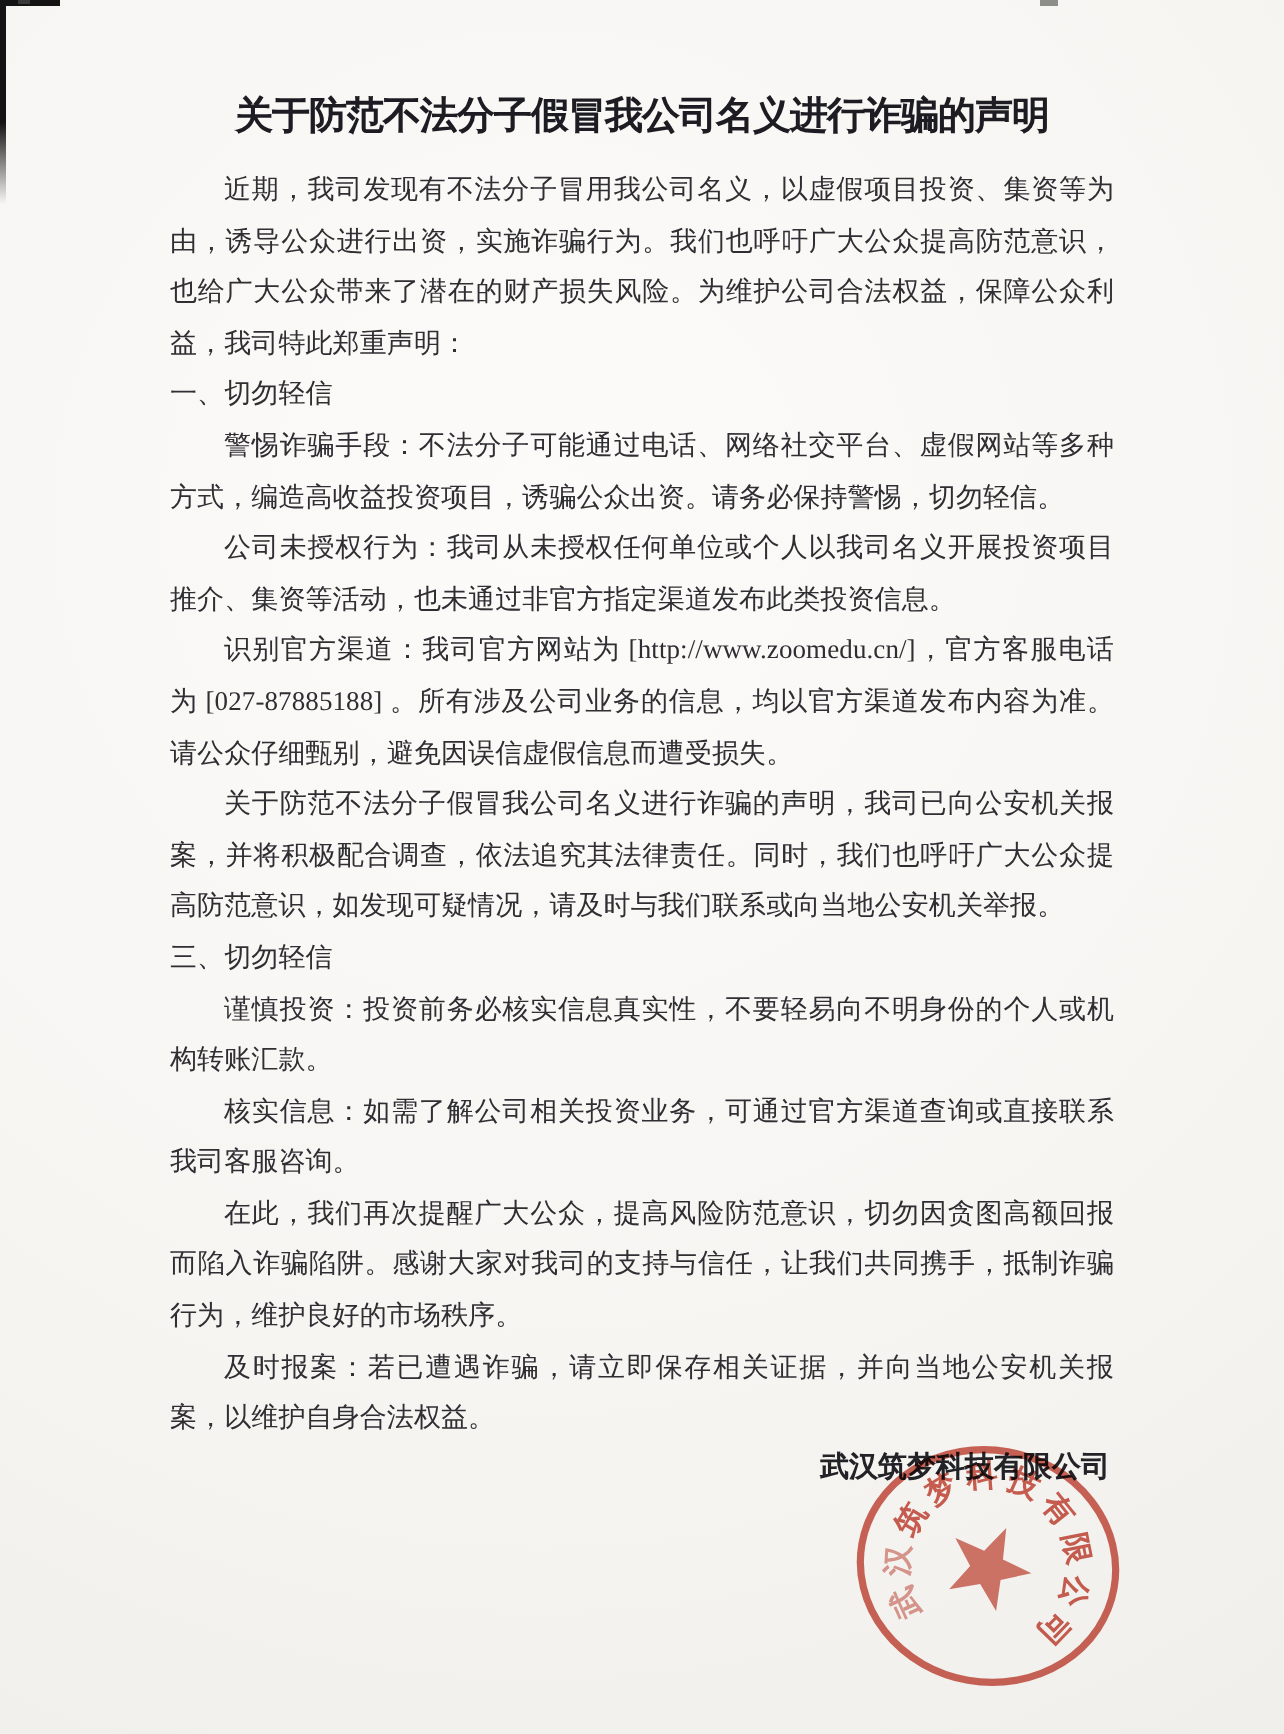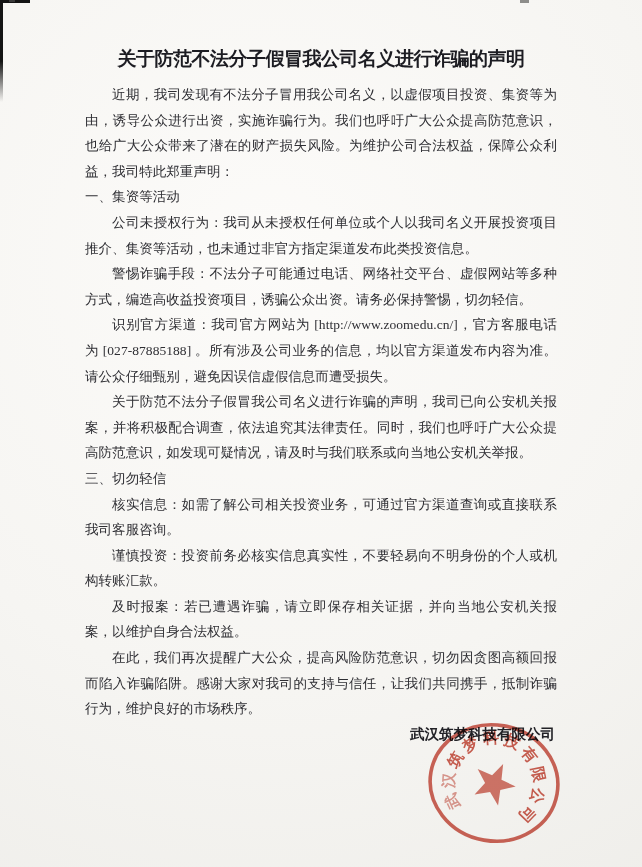--- a/index.html
+++ b/index.html
@@ -59,30 +59,30 @@
   <div class="edge-left"></div>
   <div class="edge-top"></div>
   <div class="speck-a"></div>
   <div class="speck-b"></div>
 
   <div class="content">
     <h1 class="doc-title">关于防范不法分子假冒我公司名义进行诈骗的声明</h1>
 
     <div class="doc-body" id="doc-body">
         <p class="para">近期，我司发现有不法分子冒用我公司名义，以虚假项目投资、集资等为由，诱导公众进行出资，实施诈骗行为。我们也呼吁广大公众提高防范意识，也给广大公众带来了潜在的财产损失风险。为维护公司合法权益，保障公众利益，我司特此郑重声明：</p>
-        <p class="heading">一、集资等活动</p>
+        <p class="heading">一、切勿轻信</p>
+        <p class="para">警惕诈骗手段：不法分子可能通过电话、网络社交平台、虚假网站等多种方式，编造高收益投资项目，诱骗公众出资。请务必保持警惕，切勿轻信。</p>
         <p class="para">公司未授权行为：我司从未授权任何单位或个人以我司名义开展投资项目推介、集资等活动，也未通过非官方指定渠道发布此类投资信息。</p>
-        <p class="para">警惕诈骗手段：不法分子可能通过电话、网络社交平台、虚假网站等多种方式，编造高收益投资项目，诱骗公众出资。请务必保持警惕，切勿轻信。</p>
         <p class="para">识别官方渠道：我司官方网站为 [http://www.zoomedu.cn/]，官方客服电话为 [027-87885188] 。所有涉及公司业务的信息，均以官方渠道发布内容为准。请公众仔细甄别，避免因误信虚假信息而遭受损失。</p>
         <p class="para">关于防范不法分子假冒我公司名义进行诈骗的声明，我司已向公安机关报案，并将积极配合调查，依法追究其法律责任。同时，我们也呼吁广大公众提高防范意识，如发现可疑情况，请及时与我们联系或向当地公安机关举报。</p>
         <p class="heading">三、切勿轻信</p>
+        <p class="para">谨慎投资：投资前务必核实信息真实性，不要轻易向不明身份的个人或机构转账汇款。</p>
         <p class="para">核实信息：如需了解公司相关投资业务，可通过官方渠道查询或直接联系我司客服咨询。</p>
-        <p class="para">谨慎投资：投资前务必核实信息真实性，不要轻易向不明身份的个人或机构转账汇款。</p>
+        <p class="para">在此，我们再次提醒广大公众，提高风险防范意识，切勿因贪图高额回报而陷入诈骗陷阱。感谢大家对我司的支持与信任，让我们共同携手，抵制诈骗行为，维护良好的市场秩序。</p>
         <p class="para">及时报案：若已遭遇诈骗，请立即保存相关证据，并向当地公安机关报案，以维护自身合法权益。</p>
-        <p class="para">在此，我们再次提醒广大公众，提高风险防范意识，切勿因贪图高额回报而陷入诈骗陷阱。感谢大家对我司的支持与信任，让我们共同携手，抵制诈骗行为，维护良好的市场秩序。</p>
       </div>
 
     <div class="signature">
       <div class="sig-company">武汉筑梦科技有限公司</div>
     </div>
   </div>
 
   <svg class="seal" id="seal-svg" viewBox="0 0 140 126" xmlns="http://www.w3.org/2000/svg">
       <g transform="rotate(10 70 62)">
         <ellipse cx="70" cy="62" rx="64" ry="58" fill="none" stroke="#c23b2a" stroke-width="3.6" opacity="0.85"></ellipse>

